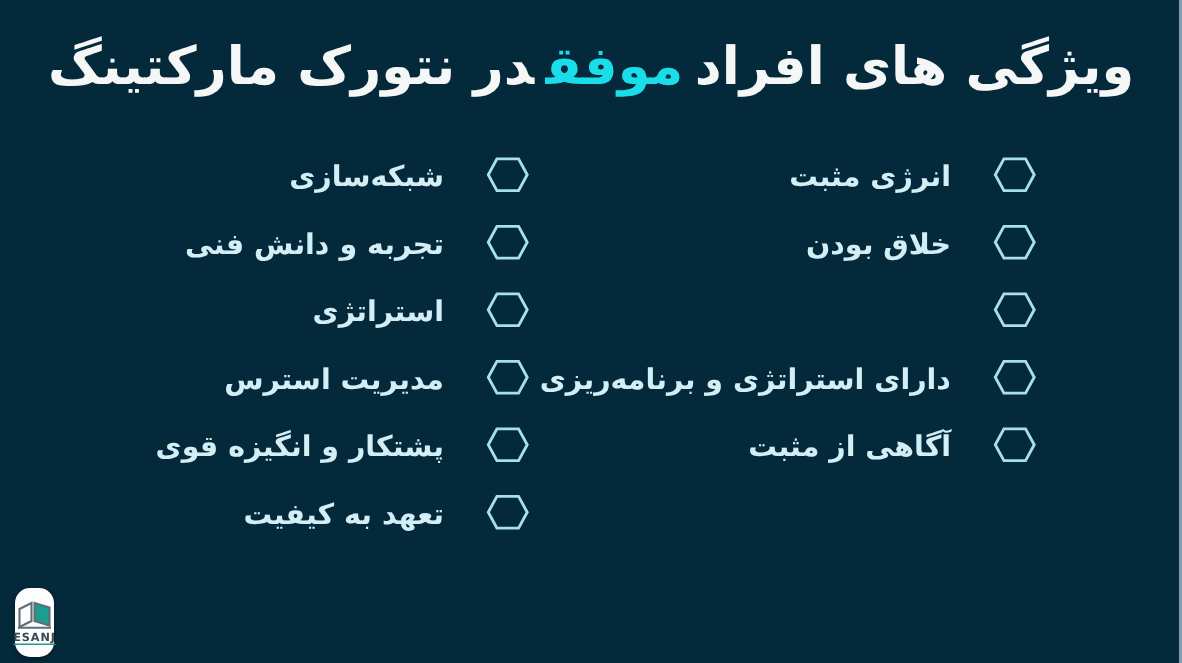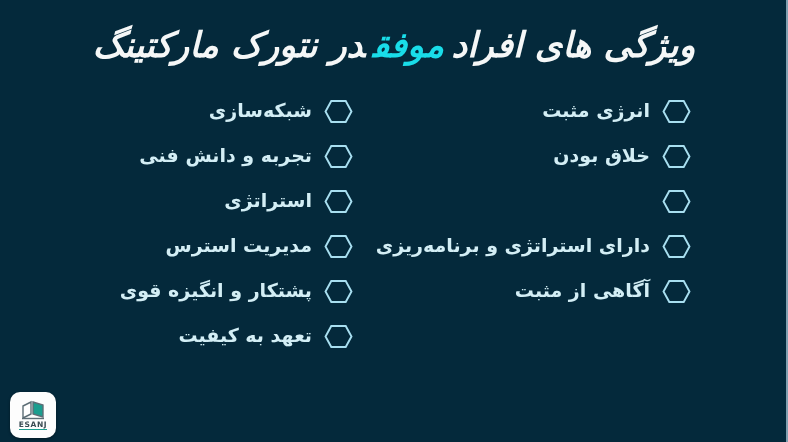--- a/index.html
+++ b/index.html
@@ -22,59 +22,58 @@
     background:#a9c7d8;opacity:.75;
   }
   .title{
     margin:20px 0 0 0;
     text-align:center;
     font-size:35px;
     font-weight:bold;
     color:#f5f7f7;
     letter-spacing:0;
     line-height:1.45;
-    font-style:italic;
   }
   .title .hl{
     color:#19dde9;
     margin:0 .22em;
   }
   .grid{
     display:grid;
     grid-template-columns:294px 294px;
     column-gap:44px;
     padding:0 97px 0 0; 
     margin-top:28px;
   }
   .col{
     display:flex;
     flex-direction:column;
     gap:15px;
   }
   .item{
     display:flex;
-    align-items:flex-start;
-    gap:12px;
+    align-items:flex-end;
+    gap:28px;
     height:30px;
   }
   .hex{
     flex:0 0 auto;
     width:29px;height:25px;
     display:inline-flex;
   }
   .item .label{
     font-size:19px;
     font-weight:bold;
     color:#d3eef5;
     white-space:nowrap;
   }
   .logo{
     position:absolute;
     left:10px;bottom:4px;
-    width:46px;height:46px;
+    width:26px;height:46px;
     background:#fdfdfd;
     border-radius:10px;
     display:flex;
     flex-direction:column;
     align-items:center;
     justify-content:center;
     direction:ltr;
     box-shadow:0 1px 3px rgba(0,0,0,.4);
   }
   .logo-text{

